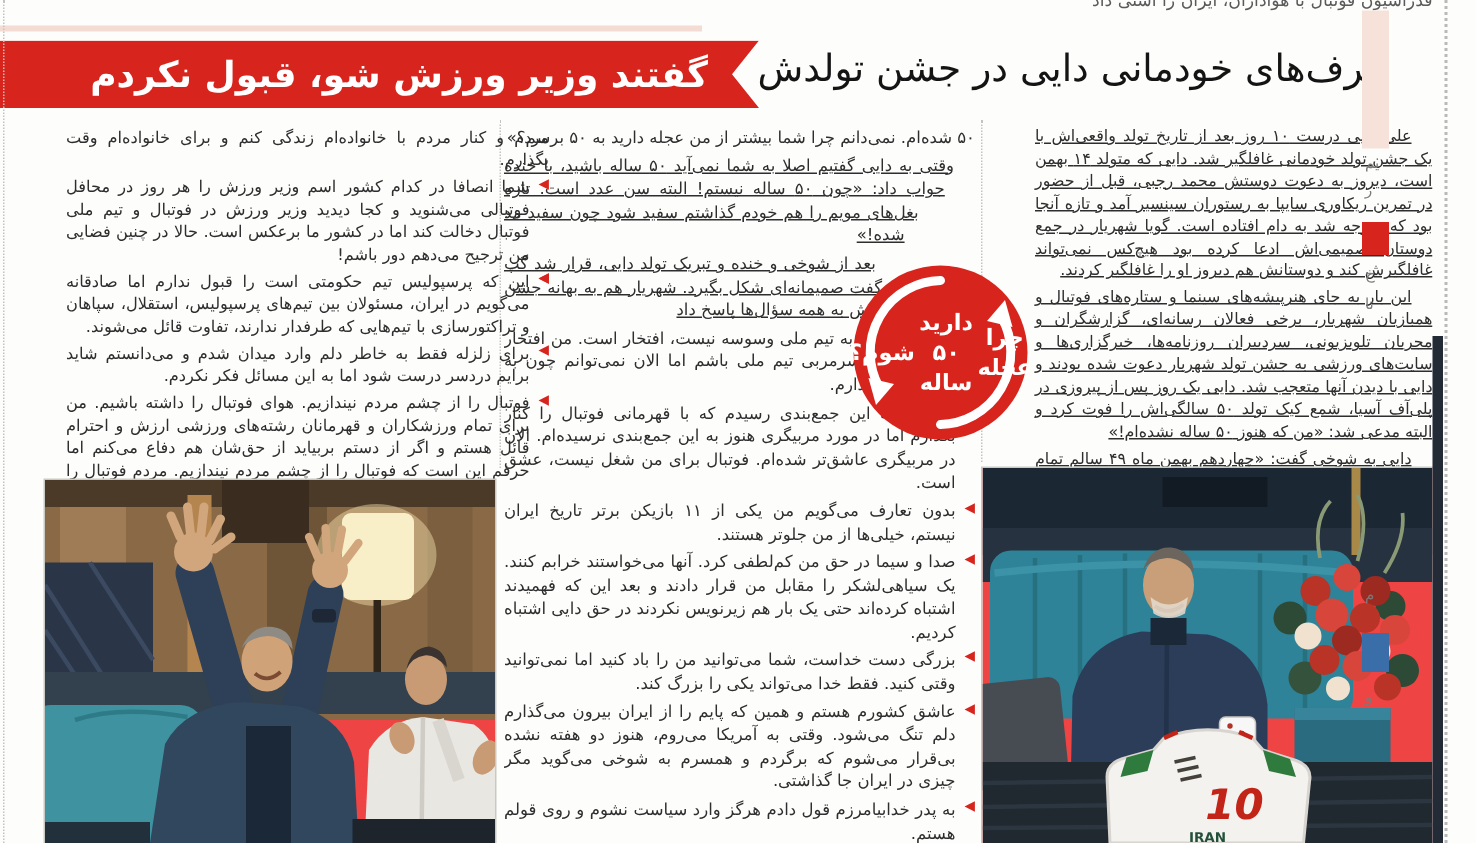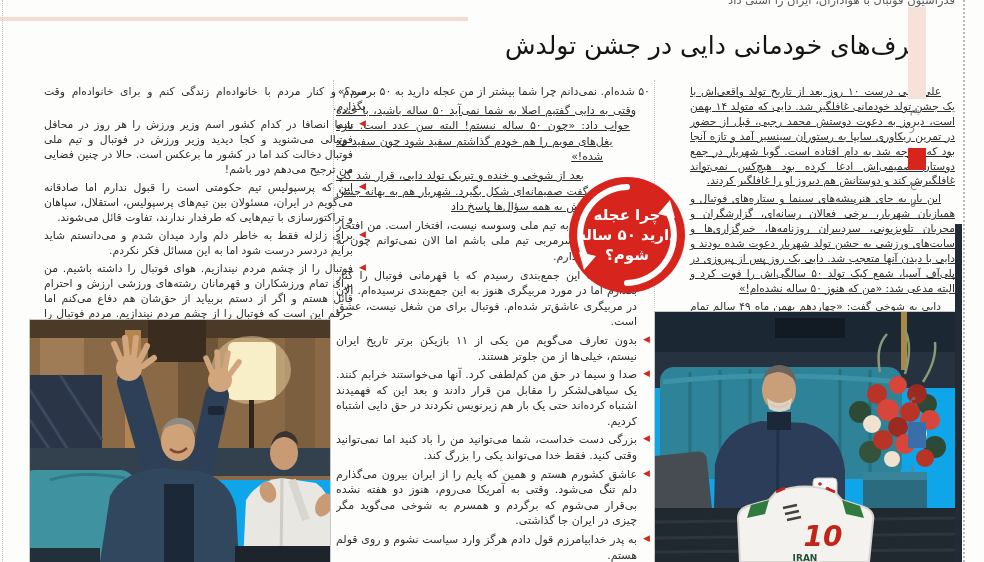--- a/index.html
+++ b/index.html
@@ -40,25 +40,25 @@
   .spacer-m{float:right;width:86px;height:132px;margin-top:86px;shape-outside:ellipse(70px 70px at 120% 50%);}
   
   .vsep{position:absolute;border-left:1px dotted #c3c3c3;}
   .vsep-a{left:2px;top:0;height:562px;}
   .vsep-b{left:333px;top:80px;height:232px;}
   .vsep-c{left:654px;top:80px;height:228px;}
   .vsep-d{left:963px;top:0;height:562px;border-left:2px dotted #b9b9b9;}
   
   .badge{position:absolute;left:566px;top:174px;width:122px;height:122px;z-index:5;}
   .badge .txt{
-    position:absolute;inset:0;display:flex;flex-direction:column;align-items:center;justify-content:center;
+    position:absolute;inset:0;display:flex;flex-direction:row;align-items:center;justify-content:center;
     color:#fff;font-weight:bold;font-size:15px;line-height:20px;text-align:center;
   }
   
-  .photo{position:absolute;outline:1px solid #c9c9c4;background:#0ea5e9;}
+  .photo{position:absolute;outline:1px solid #c9c9c4;background:#ef4444;}
   .photo-left{left:30px;top:320px;width:300px;height:242px;}
   .photo-right{left:655px;top:312px;width:300px;height:250px;}
   
   .sliver{position:absolute;left:908px;top:0;width:18px;height:562px;overflow:hidden;}
   .sliver .frag{position:absolute;left:2px;font-size:10px;color:#7a7a7a;}
   .sliver .blk{position:absolute;left:0;width:18px;}
   .blk-pink{top:7px;height:92px;background:#f7e2da;}
   .blk-red{top:148px;height:22px;background:#d7251d;}
   .blk-blue{top:422px;height:26px;background:#3a6ea8;}
   .dark-edge{position:absolute;left:955px;top:224px;width:7px;height:338px;background:#222b36;}
@@ -67,20 +67,23 @@
 <body>
 
 <div class="page">
 
   <div class="strip strip-right">
     <span>فدراسیون فوتبال با هواداران، ایران را آشتی داد</span>
   </div>
   <div class="pink-rule"></div>
 
   <div class="kicker">حرف‌های خودمانی دایی در جشن تولدش</div>
+  <div class="ribbon">
+    <span class="lbl">گفتند وزیر ورزش شو، قبول نکردم</span>
+  </div>
 
   <div class="vsep vsep-a"></div>
   <div class="vsep vsep-b"></div>
   <div class="vsep vsep-c"></div>
   <div class="vsep vsep-d"></div>
 
   <div class="col col-right">
     <div class="spacer-r"></div>
     <p class="indent">علی دایی درست ۱۰ روز بعد از تاریخ تولد واقعی‌اش با یک جشن تولد خودمانی غافلگیر شد. دایی که متولد ۱۴ بهمن است، دیروز به دعوت دوستش محمد رجبی، قبل از حضور در تمرین ریکاوری سایپا به رستوران سینسیر آمد و تازه آنجا بود که متوجه شد به دام افتاده است. گویا شهریار در جمع دوستان صمیمی‌اش ادعا کرده بود هیچ‌کس نمی‌تواند غافلگیرش کند و دوستانش هم دیروز او را غافلگیر کردند.</p>
     <p class="indent">این بار به جای هنرپیشه‌های سینما و ستاره‌های فوتبال و همبازیان شهریار، برخی فعالان رسانه‌ای، گزارشگران و مجریان تلویزیونی، سردبیران روزنامه‌ها، خبرگزاری‌ها و سایت‌های ورزشی به جشن تولد شهریار دعوت شده بودند و دایی با دیدن آنها متعجب شد. دایی یک روز پس از پیروزی در پلی‌آف آسیا، شمع کیک تولد ۵۰ سالگی‌اش را فوت کرد و البته مدعی شد: «من که هنوز ۵۰ ساله نشده‌ام!»</p>

